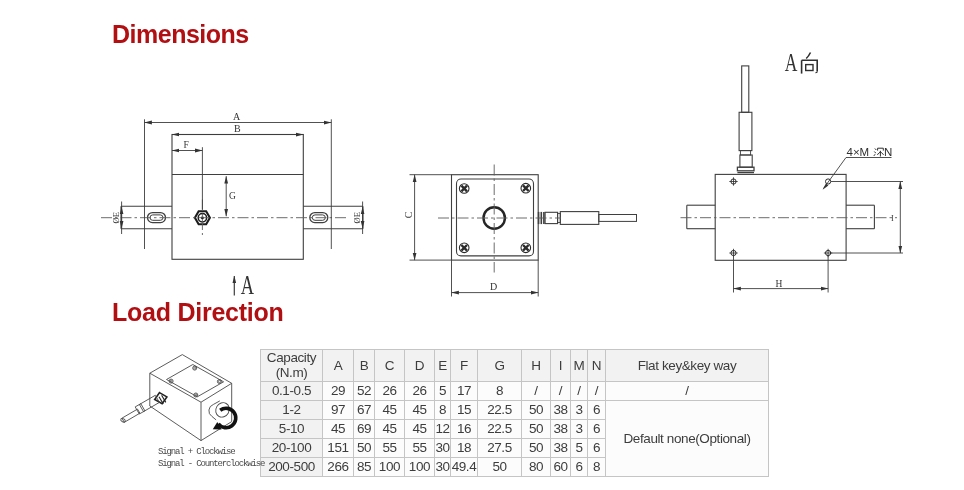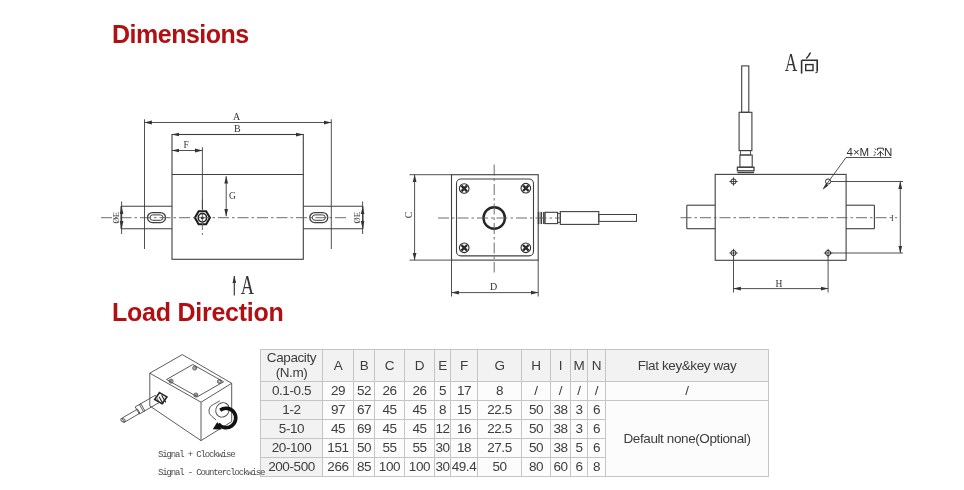--- a/index.html
+++ b/index.html
@@ -3,21 +3,21 @@
 <meta charset="utf-8">
 <style>
 html,body{margin:0;padding:0;background:#fff;}
 #page{position:relative;width:964px;height:490px;background:#fff;overflow:hidden;font-family:"Liberation Sans",sans-serif;}
 .title{position:absolute;color:#b20f13;font-weight:bold;font-size:25px;white-space:nowrap;}
 #tbl{position:absolute;left:260px;top:349px;border-collapse:collapse;table-layout:fixed;width:508px;color:#3d3d3d;}
 #tbl td{border:1px solid #c5c5c5;text-align:center;vertical-align:middle;font-size:13.5px;letter-spacing:-0.4px;padding:1px 0 0 0;line-height:1.08;background:#fcfcfc;}
 #tbl td.h{background:#f2f2f2;}
 #tbl tr{height:19px;}
 #tbl tr.hr{height:32px;}
-.sig{position:absolute;left:158px;top:446px;font-family:"Liberation Mono",monospace;font-size:9px;letter-spacing:-1.15px;color:#4a4a4a;line-height:18px;white-space:pre;}
+.sig{position:absolute;left:158px;top:446px;font-family:"Liberation Mono",monospace;font-size:9px;letter-spacing:-1.15px;color:#4a4a4a;line-height:12px;white-space:pre;}
 svg{position:absolute;left:0;top:0;}
 </style>
 </head>
 <body>
 <div id="page">
 <div class="title" style="left:112px;top:298px;letter-spacing:-0.25px;">Load Direction</div>
 <div class="title" style="left:112px;top:20px;letter-spacing:-0.5px;">Dimensions</div>
 <svg id="dwg" width="964" height="490" viewBox="0 0 964 490" fill="none">
 <defs>
 <marker id="ar" markerWidth="10" markerHeight="8" refX="7.4" refY="3" orient="auto-start-reverse" markerUnits="userSpaceOnUse">

